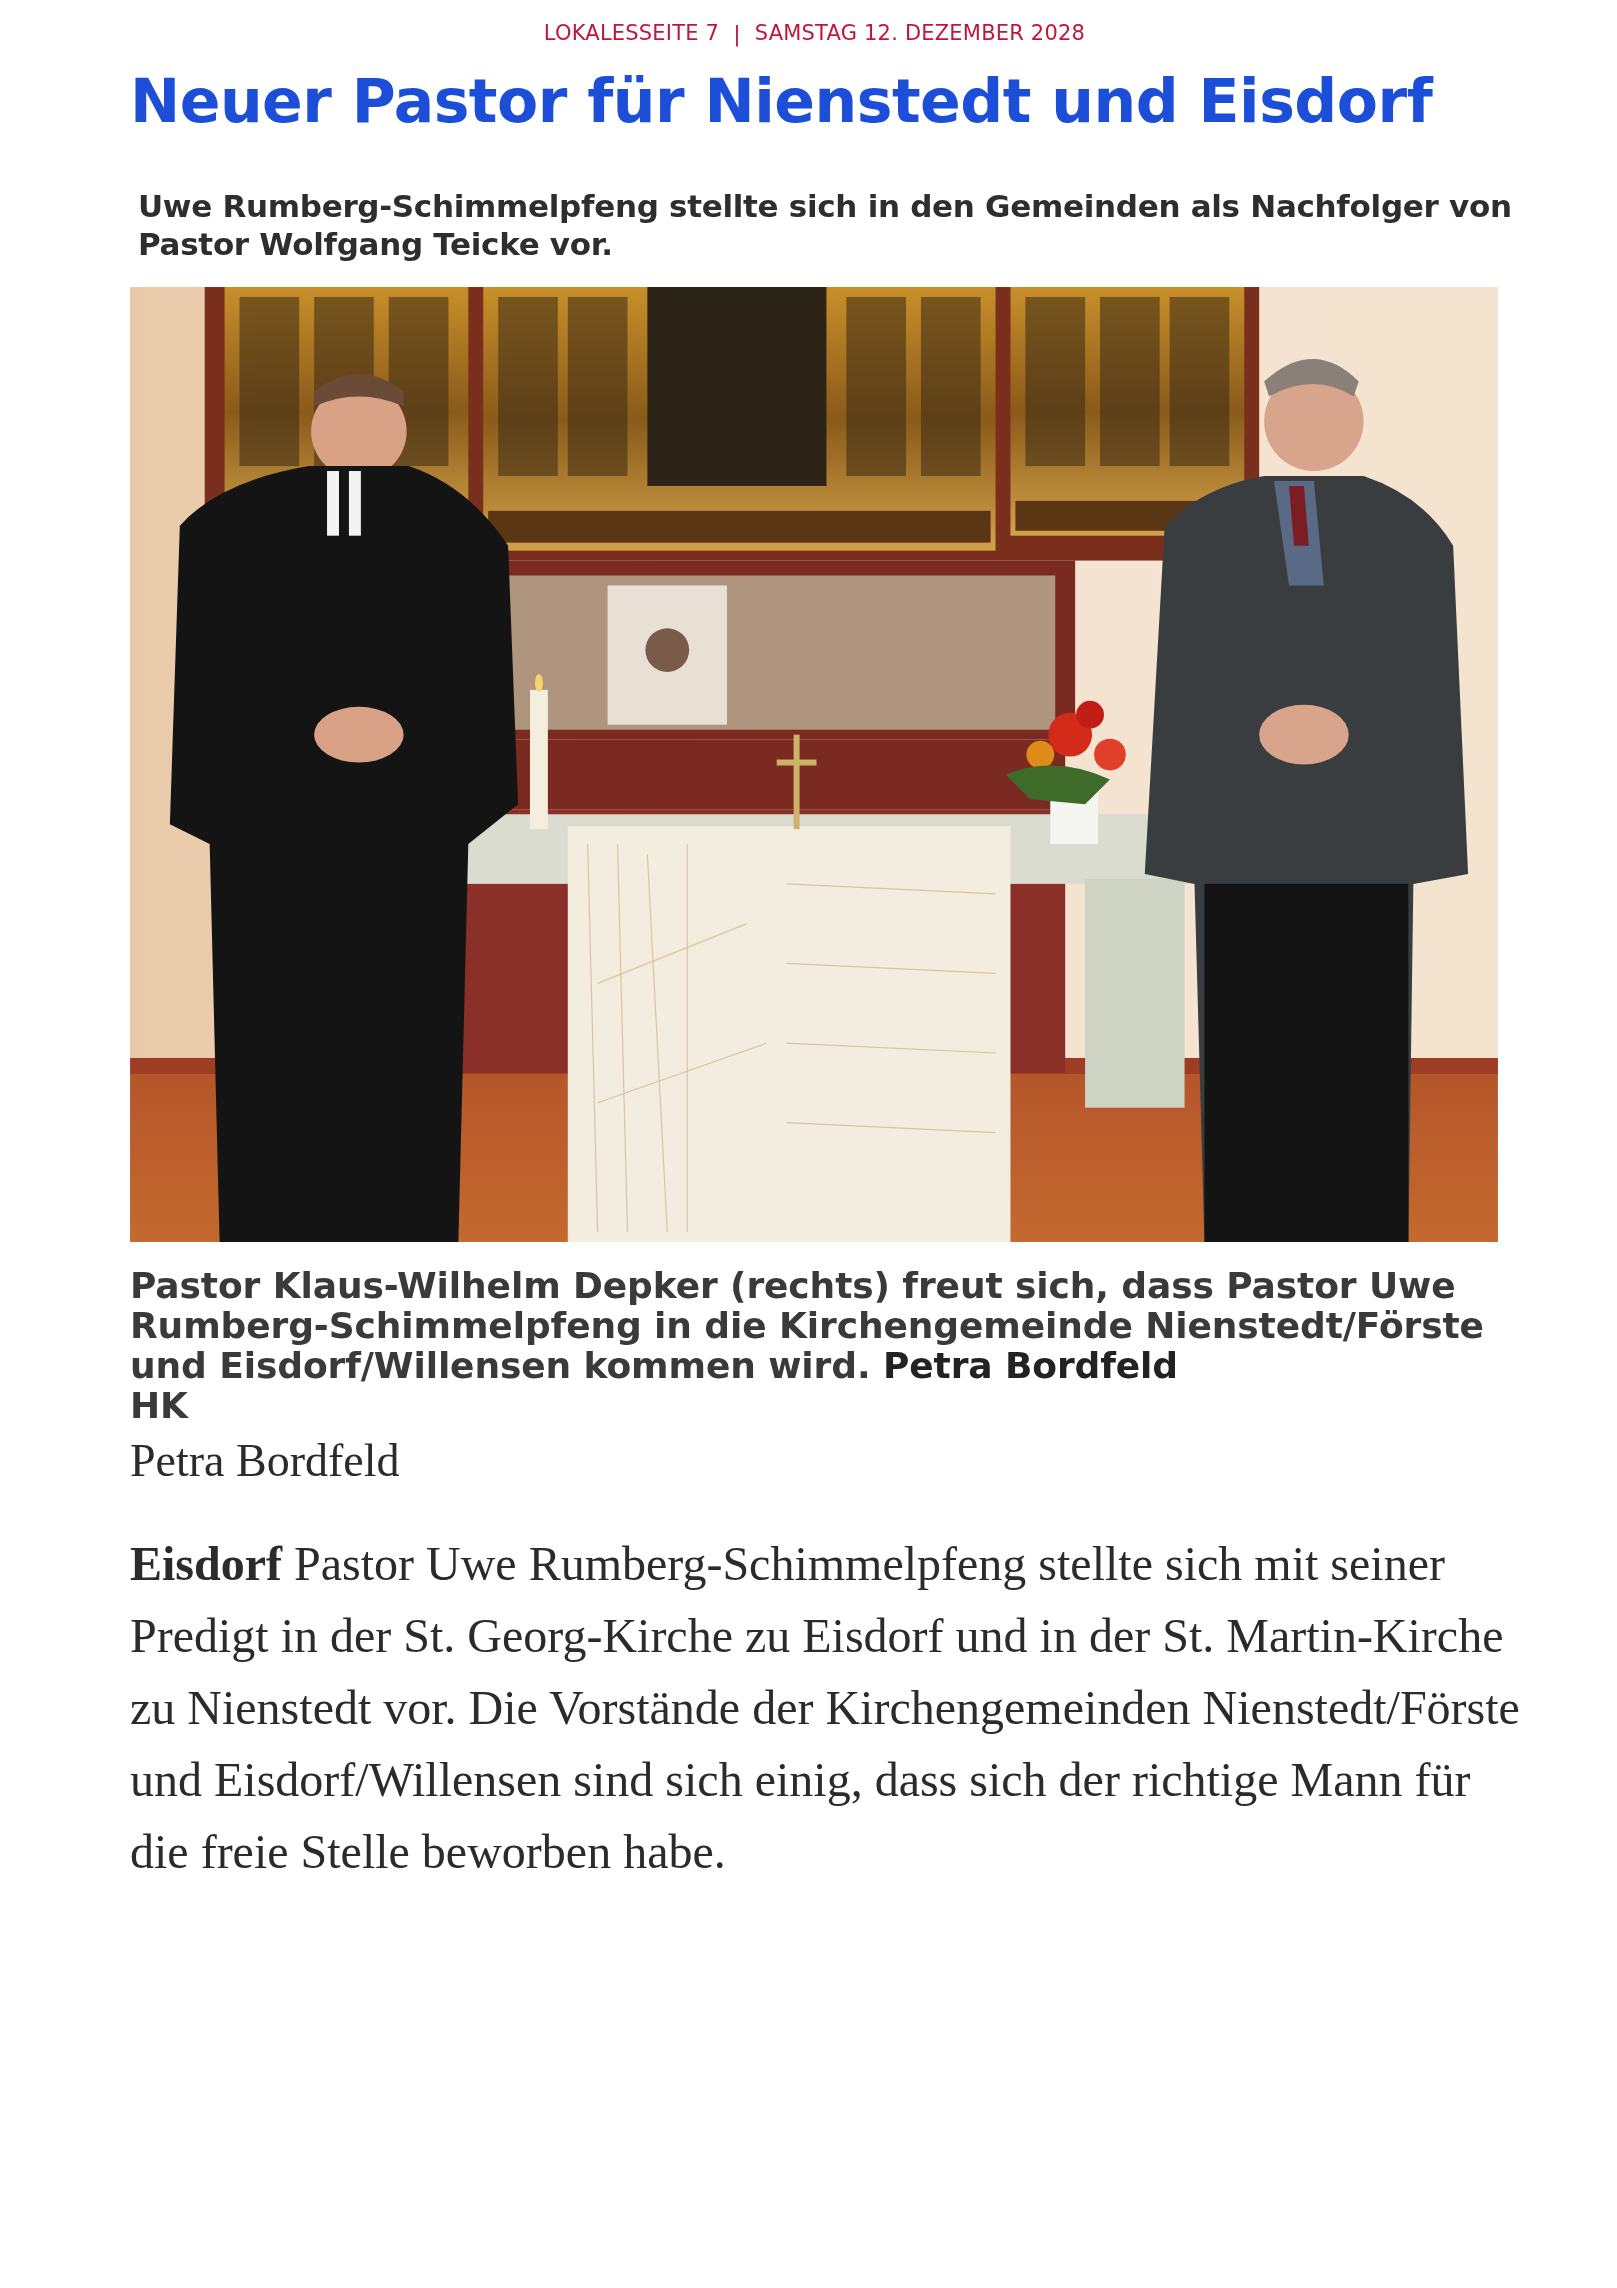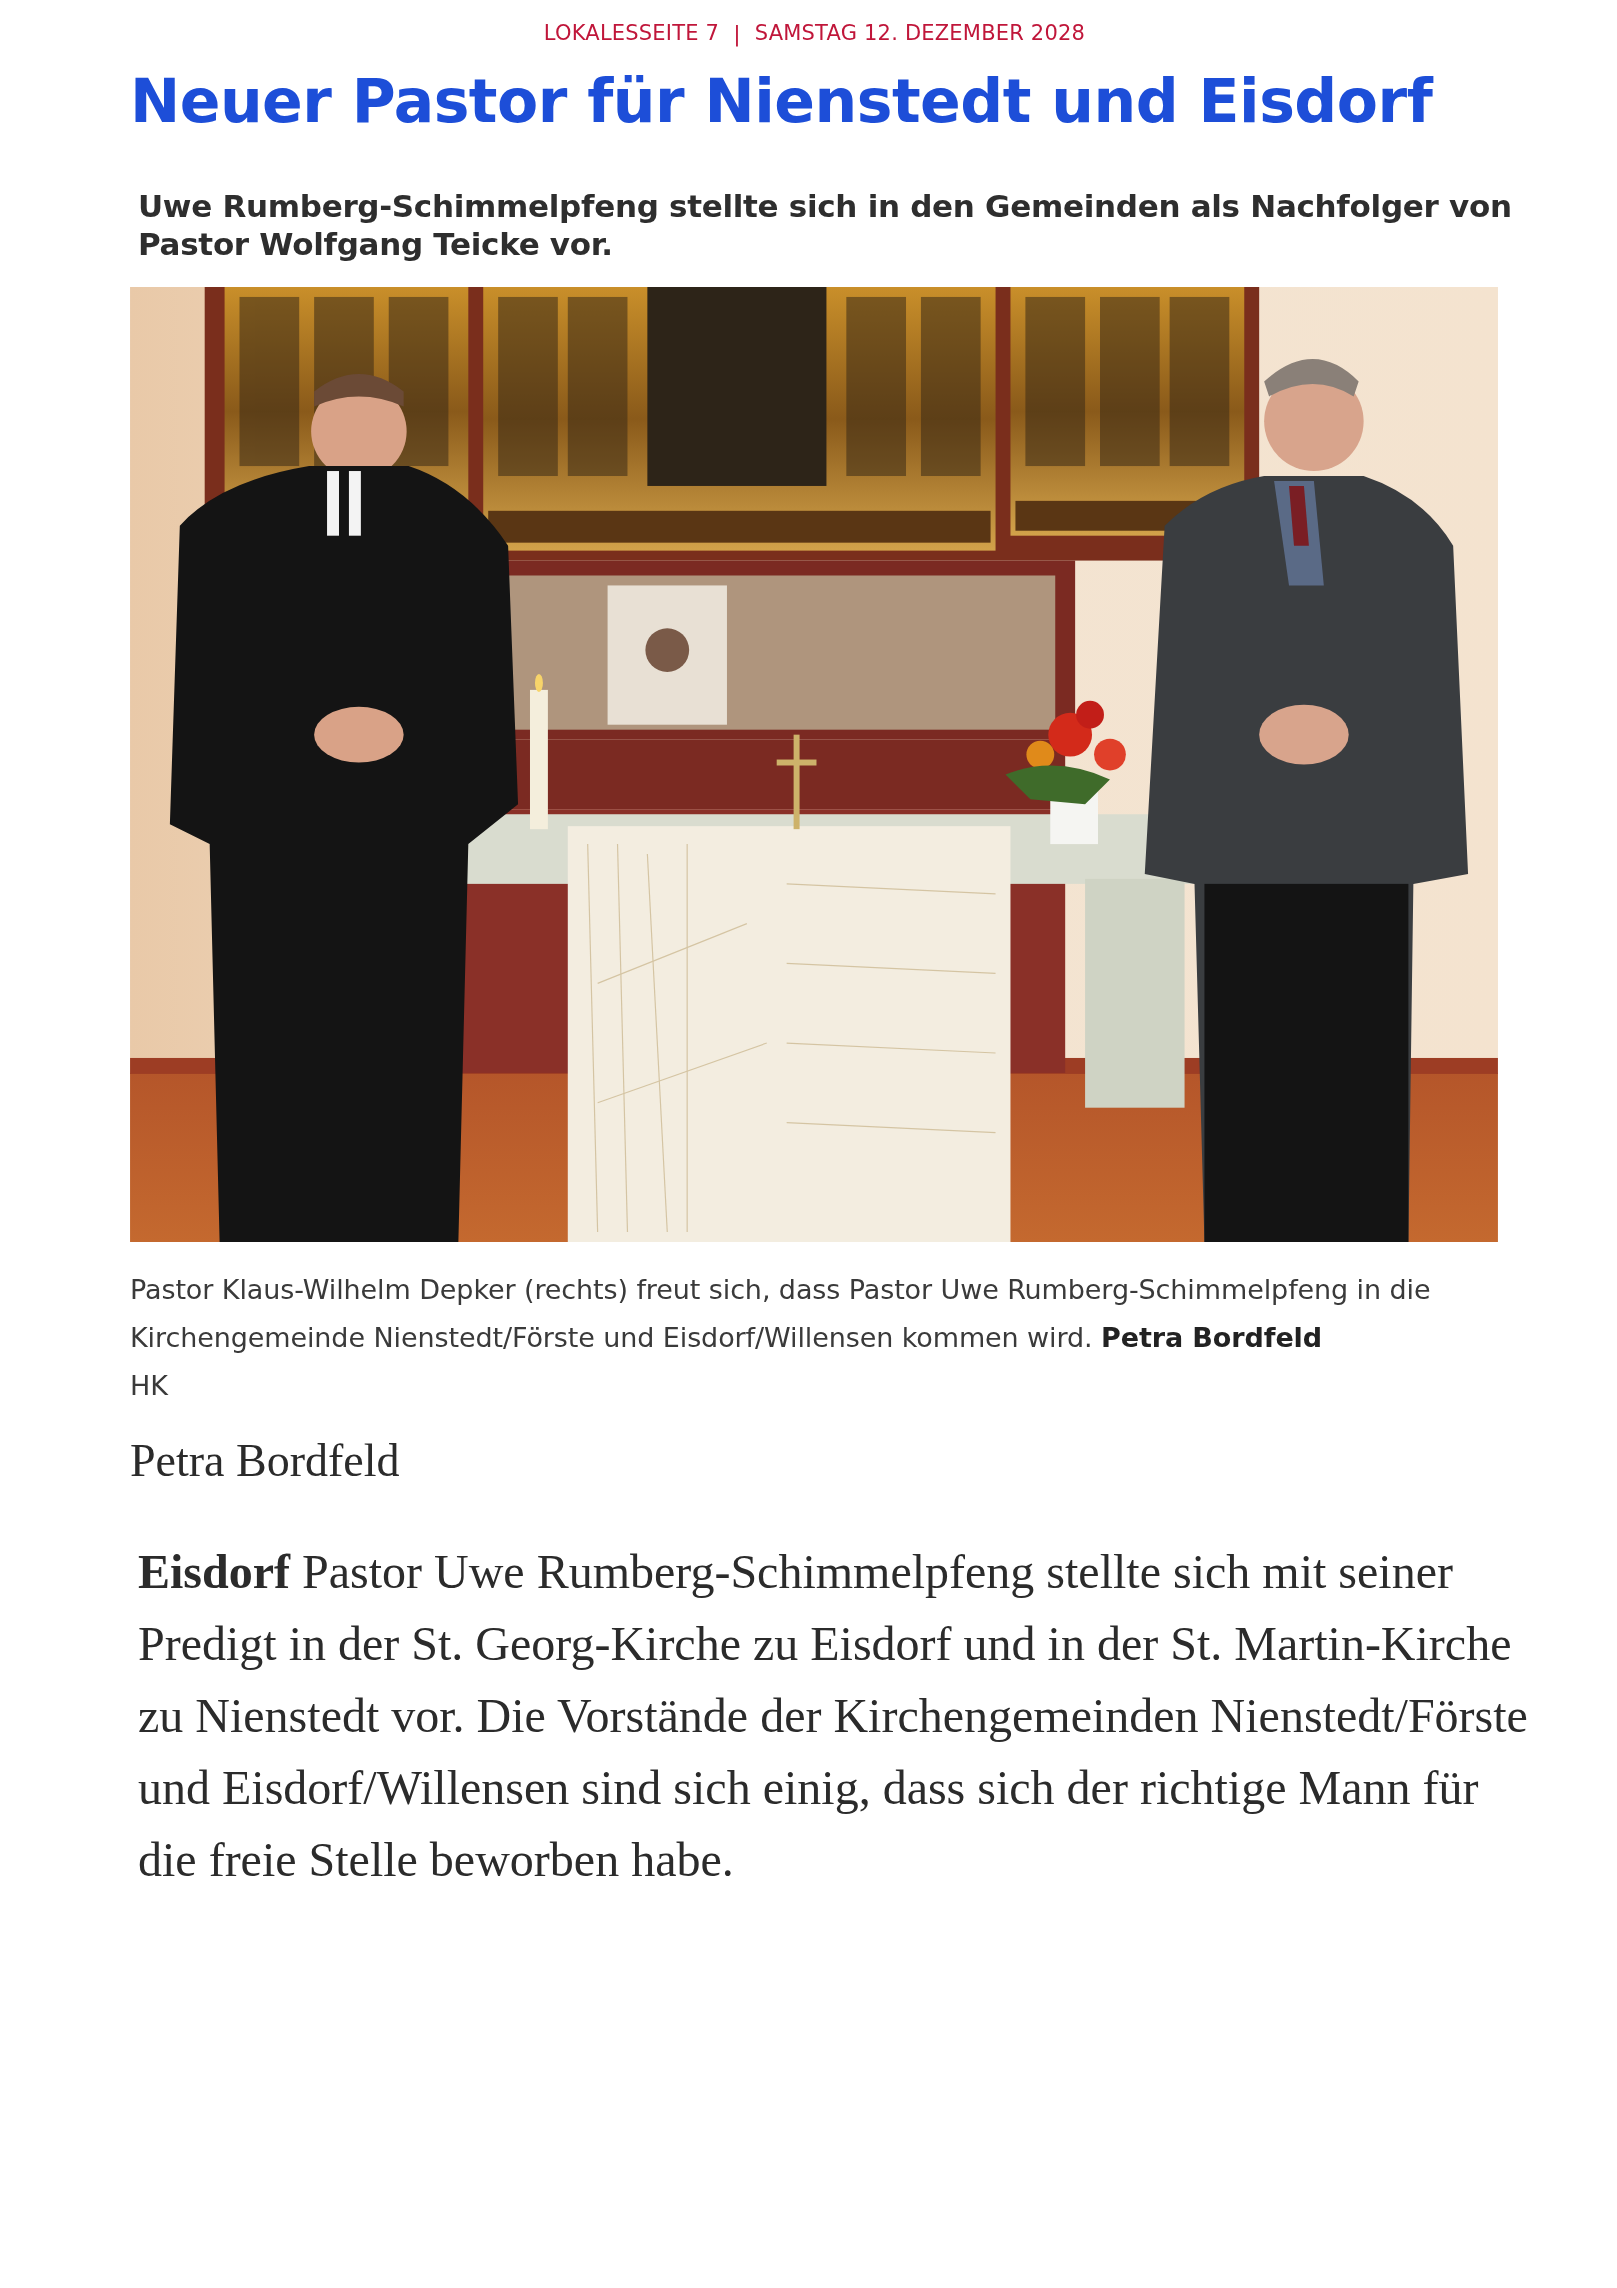--- a/index.html
+++ b/index.html
@@ -17,27 +17,27 @@
               font-size: 60px; font-weight: bold; color: #1d4ed8; letter-spacing: -0.5px;
               line-height: 78px; white-space: nowrap; }
   .subhead { position: absolute; left: 130px; top: 179px; width: 1383px; margin: 8px;
              font-size: 31px; font-weight: bold; color: #2e2e2e; line-height: 38px; letter-spacing: -0.3px; }
 
   .photo { position: absolute; left: 130px; top: 287px; width: 1368px; height: 955px;
            overflow: hidden; background: #f3e6d8; }
   .photo svg { display: block; }
 
   .caption { position: absolute; left: 130px; top: 1266px; width: 1393px;
-             font-size: 27px; color: #3a3a3a; line-height: 48px; letter-spacing: -0.1px; }
+             font-size: 36px; color: #3a3a3a; line-height: 40px; letter-spacing: -0.1px; font-weight: bold; }
   .caption b { color: #222; }
 
   .author { position: absolute; left: 130px; top: 1433px; font-size: 46px; color: #2b2b2b; line-height: 56px; }
 
   .body-text { position: absolute; left: 130px; top: 1528px; width: 1393px;
-               font-size: 48px; color: #2b2b2b; line-height: 72px; margin: 8px; }
+               font-size: 48px; color: #2b2b2b; line-height: 72px; margin: 0; }
   .body-text .dateline { font-weight: bold; }
 </style>
 </head>
 <body>
 
 <header class="topbar sans">
   <span>LOKALES</span>
   <span class="right">
     <span>SEITE 7</span>
     <span class="sep">|</span>

